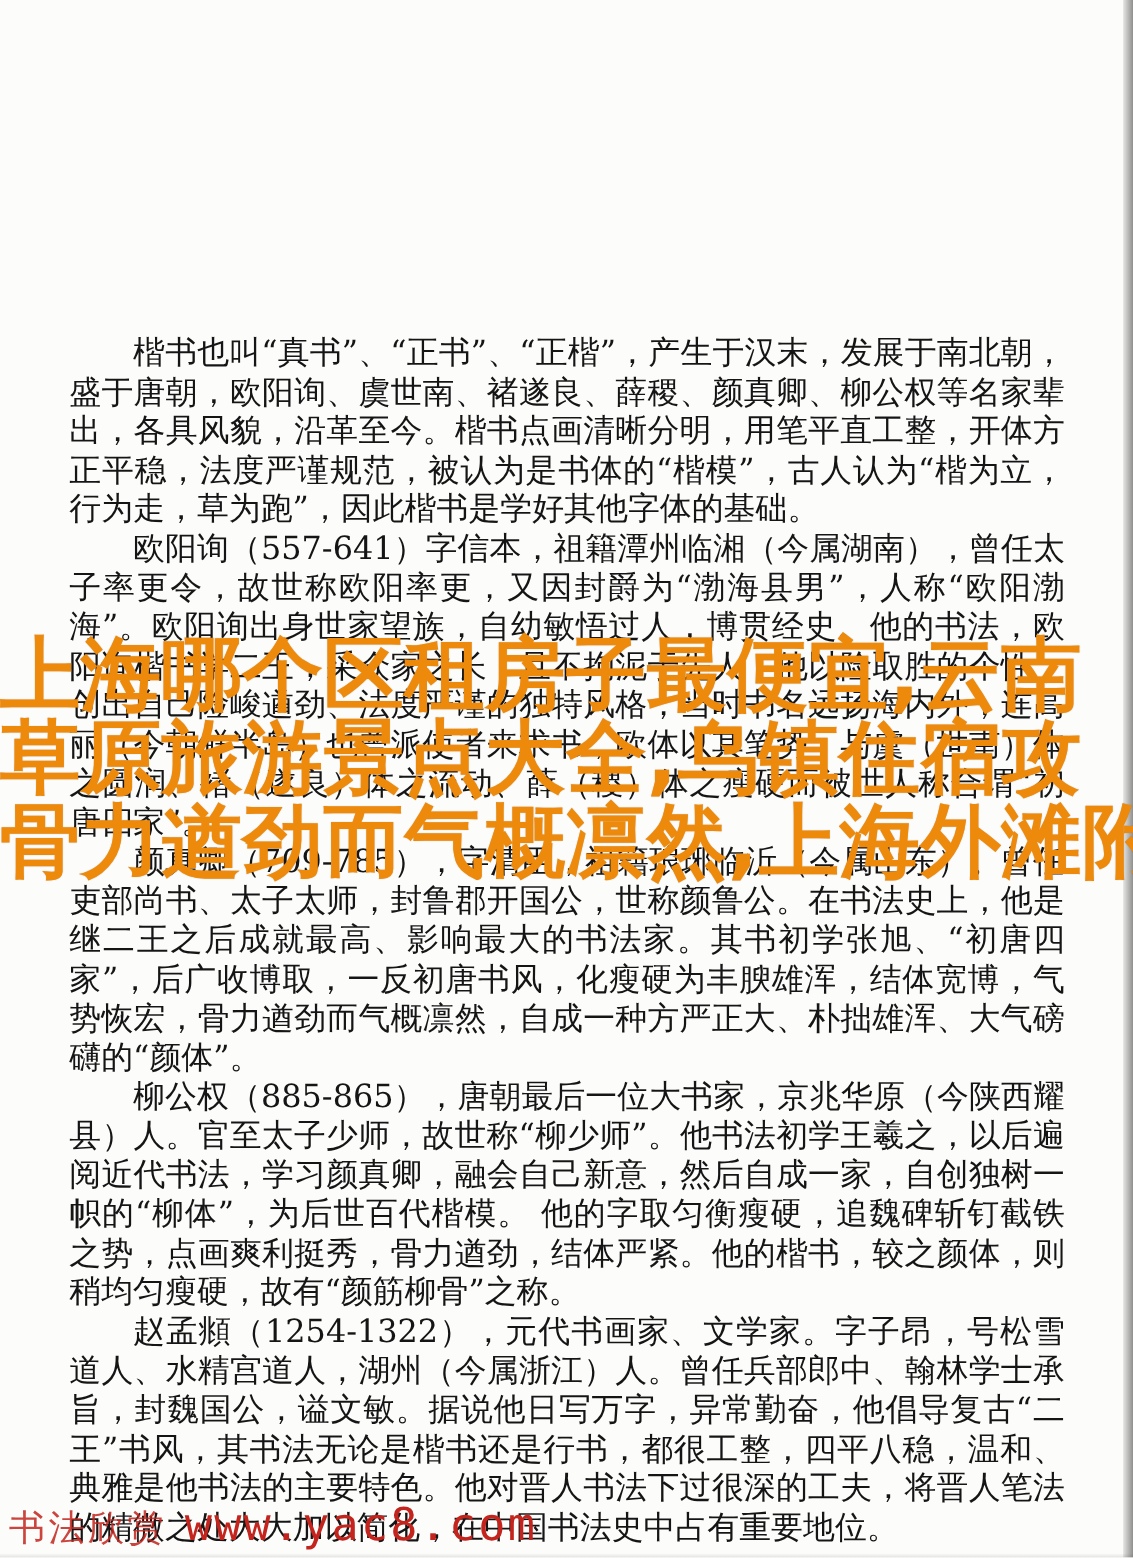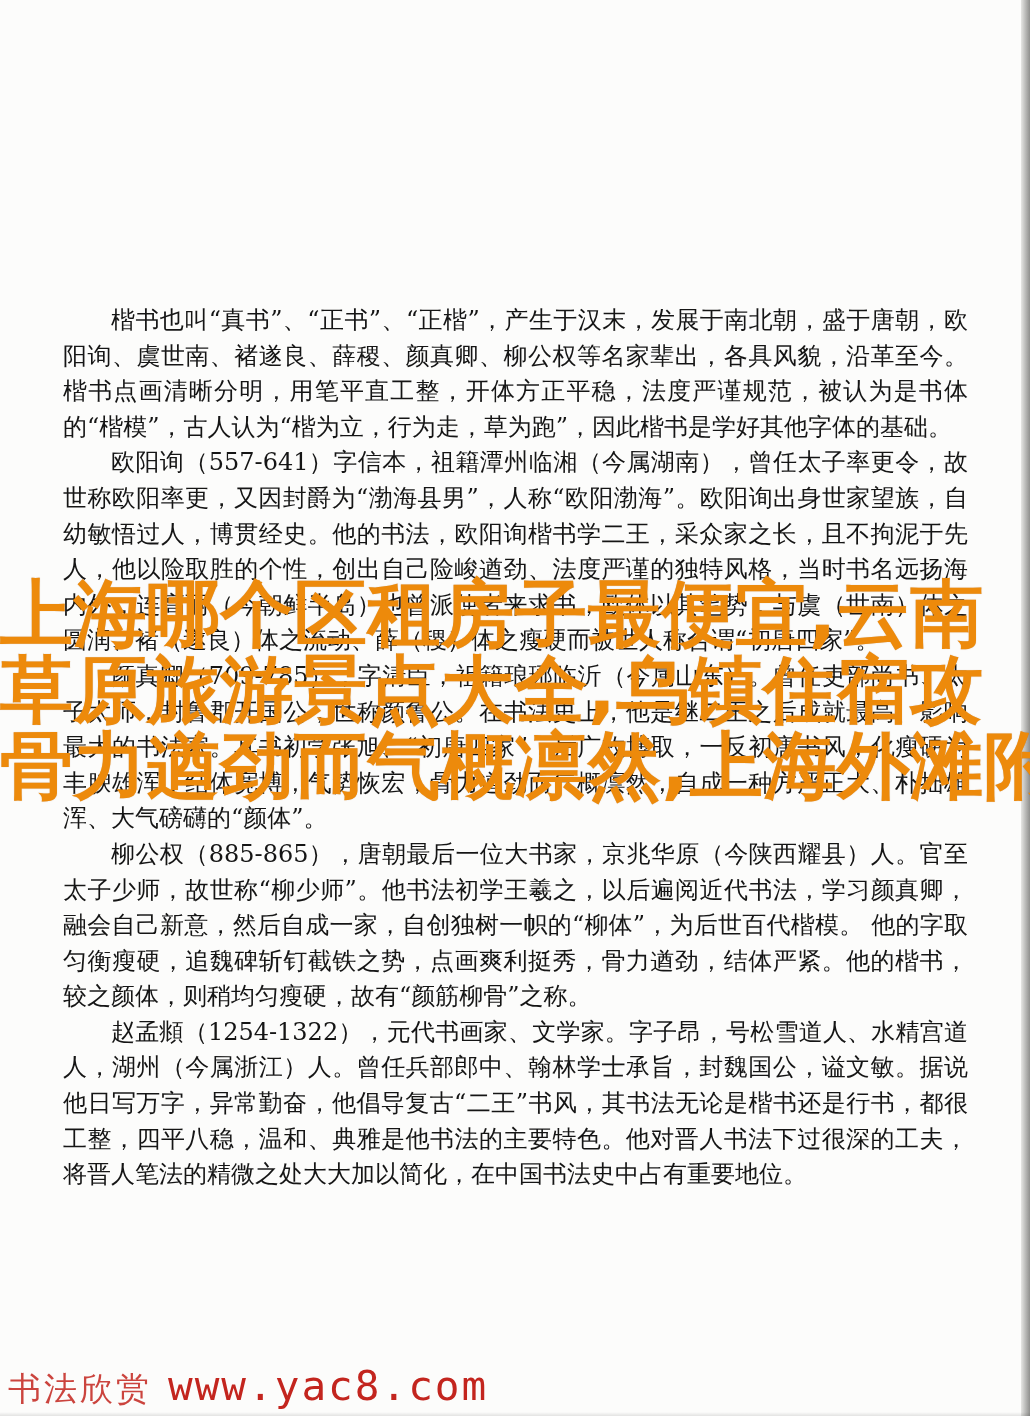--- a/index.html
+++ b/index.html
@@ -22,21 +22,21 @@
   }
   .doc-title {
     position: absolute; top: 188px; left: 63px; width: 860px;
     text-align: center;
     font-size: 45px; font-weight: bold; color: #141414;
     letter-spacing: 7px;
     font-family: "DejaVu Serif", "Liberation Serif", serif;
   }
   .doc-body {
     position: absolute; top: 303px; left: 63px; width: 905px;
-    font-size: 24px; line-height: 35.6px; color: #151515;
+    font-size: 29px; line-height: 35.6px; color: #151515;
     text-align: justify;
   }
   .doc-body p { text-indent: 2em; margin: 0; }
   .spam-overlay {
     position: absolute; top: 576px; left: 0; width: 1030px;
     z-index: 5;
     font-family: "DejaVu Sans", "Liberation Sans", sans-serif;
     font-weight: 900;
     color: #ed8a0b;
   }

